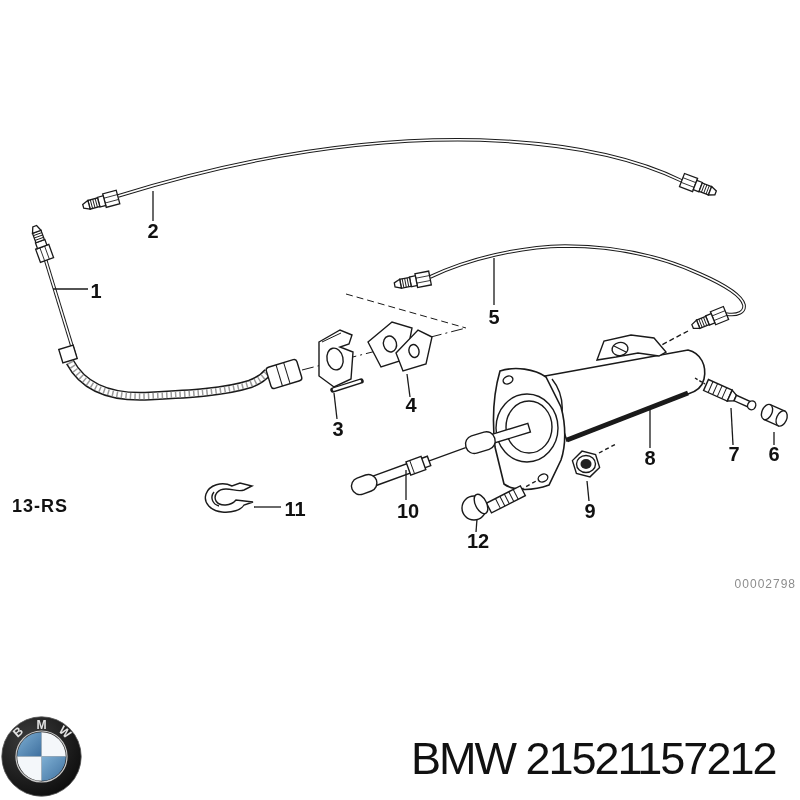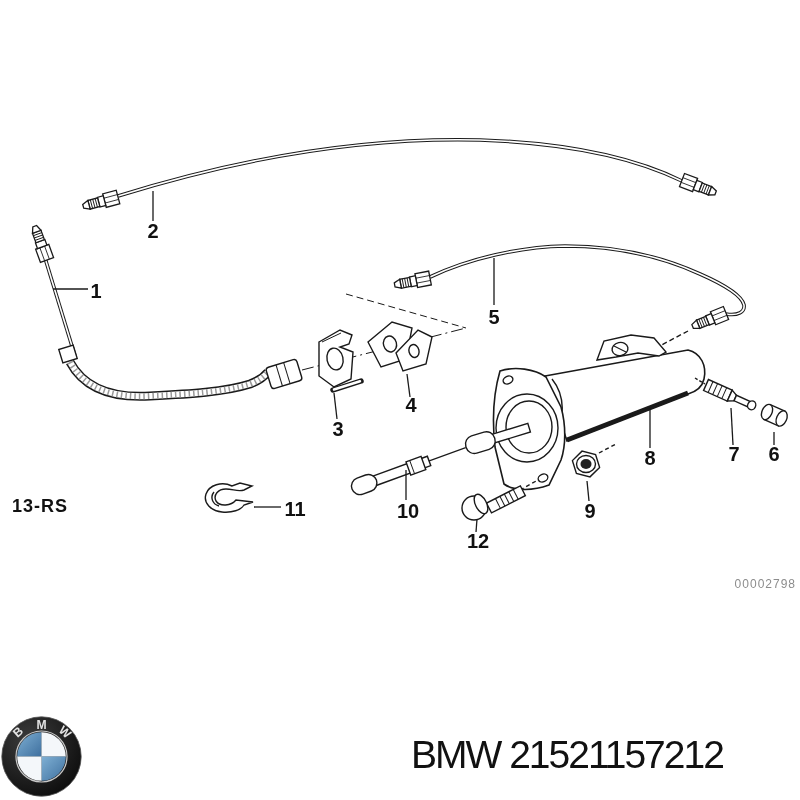--- a/index.html
+++ b/index.html
@@ -6,21 +6,21 @@
   #canvas{position:relative;width:800px;height:800px;background:#fff;overflow:hidden;
           font-family:"Liberation Sans", sans-serif;}
   #diagram-svg{position:absolute;left:0;top:0;}
   .part-label{font:bold 20px "Liberation Sans", sans-serif;fill:#111;}
   .section-label{font:bold 18px "Liberation Sans", sans-serif;fill:#111;letter-spacing:1px;}
   .drawing-number{font:12px "Liberation Sans", sans-serif;fill:#8c8c8c;letter-spacing:1px;}
   .line{stroke:#1a1a1a;fill:none;stroke-width:1.4;}
   .fillw{fill:#fff;stroke:#1a1a1a;stroke-width:1.4;}
   .leader{stroke:#1a1a1a;stroke-width:1.3;fill:none;}
   #footer-logo{position:absolute;left:1px;top:716px;width:81px;height:81px;}
-  #footer-text{position:absolute;left:411px;top:733px;font-size:39px;letter-spacing:-2px;
+  #footer-text{position:absolute;left:411px;top:733px;font-size:45px;letter-spacing:-2px;
                color:#111;white-space:nowrap;font-family:"Liberation Sans", sans-serif;}
   .roundel-letter{font:bold 15px "Liberation Sans", sans-serif;fill:#e2e2e2;}
 </style>
 </head>
 <body>
 
 <div id="canvas">
 
   <svg id="diagram-svg" width="800" height="715" viewBox="0 0 800 715" xmlns="http://www.w3.org/2000/svg">
     <defs>

